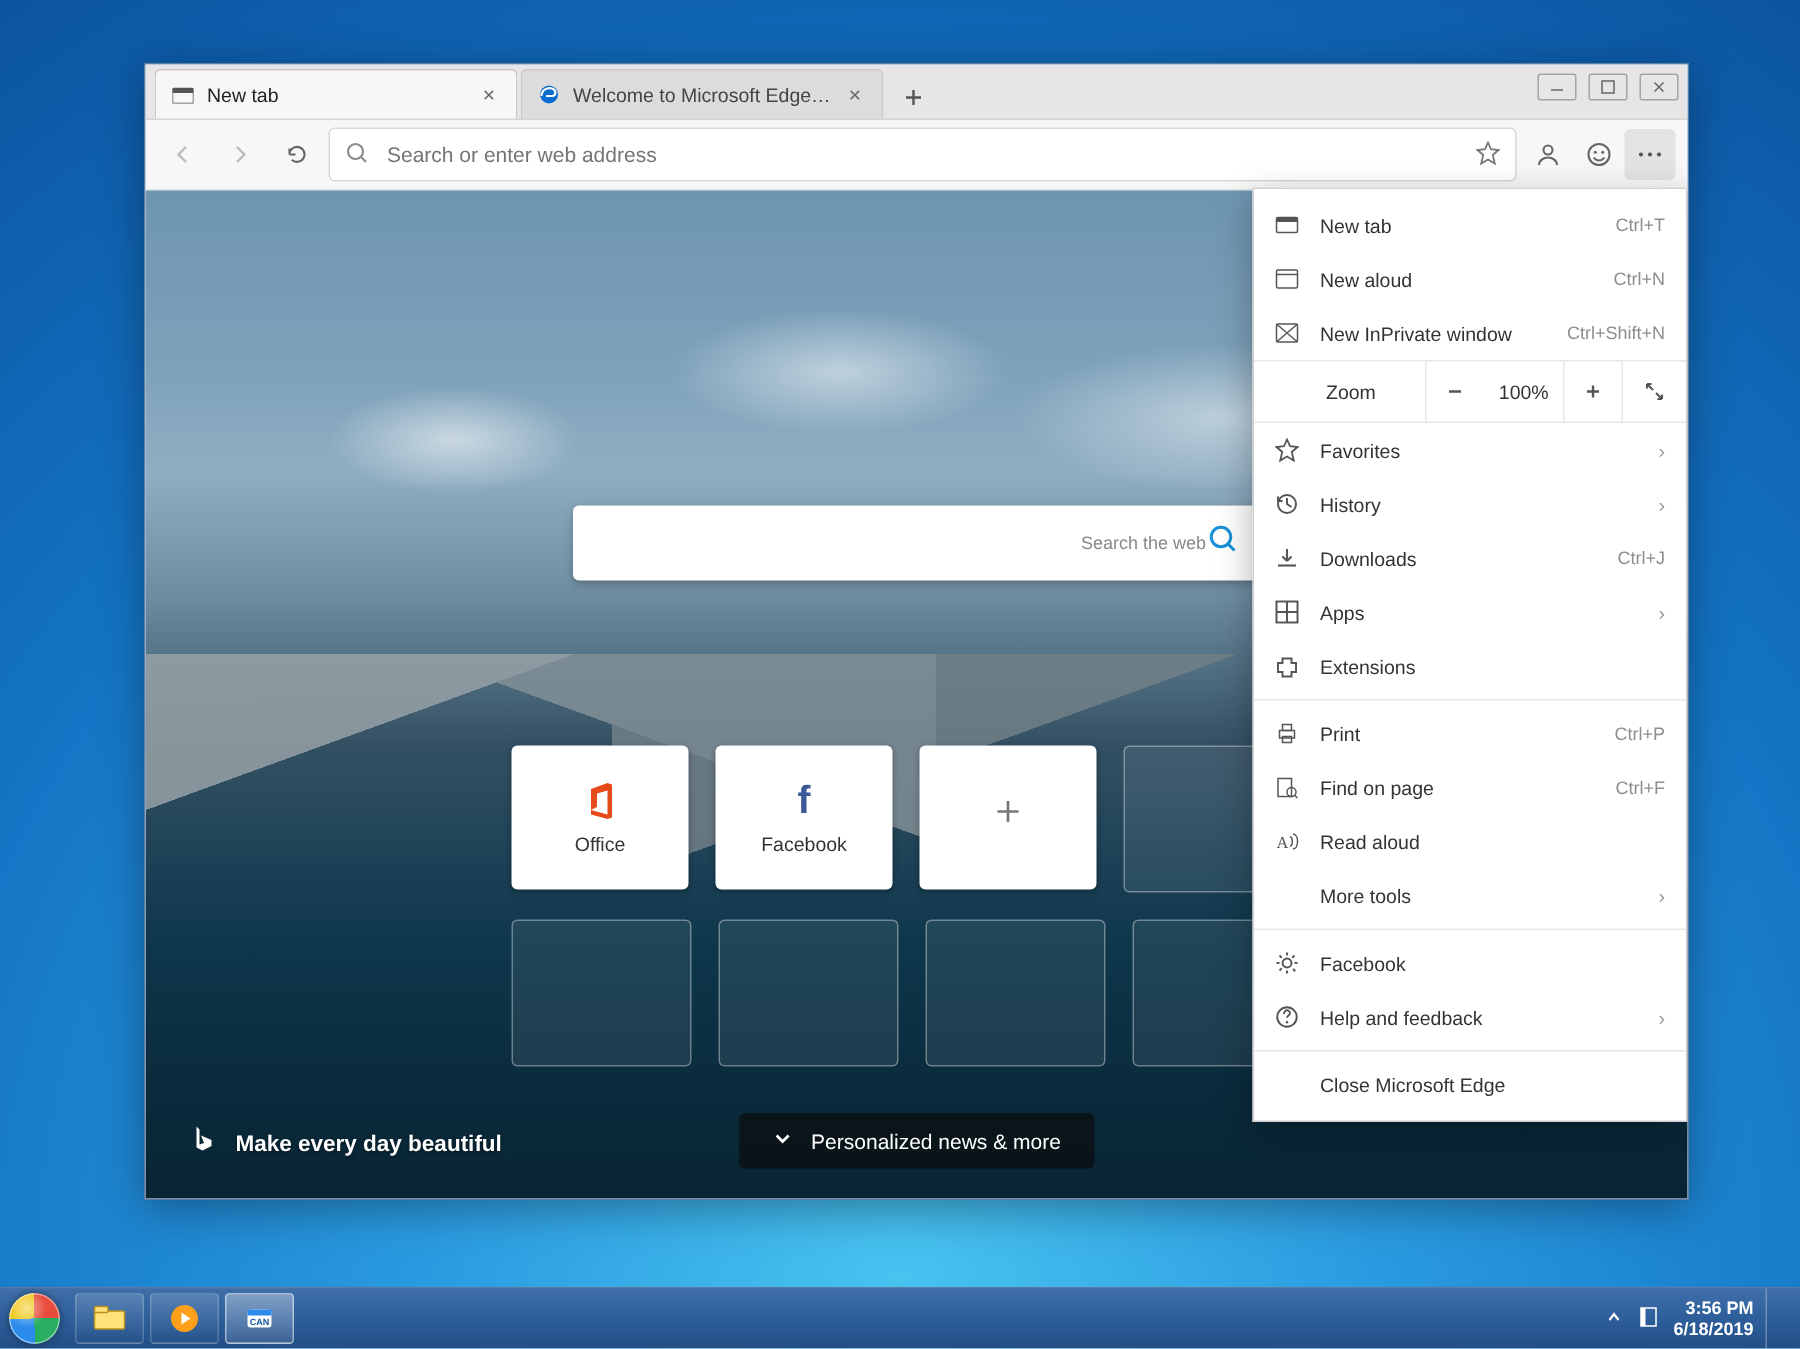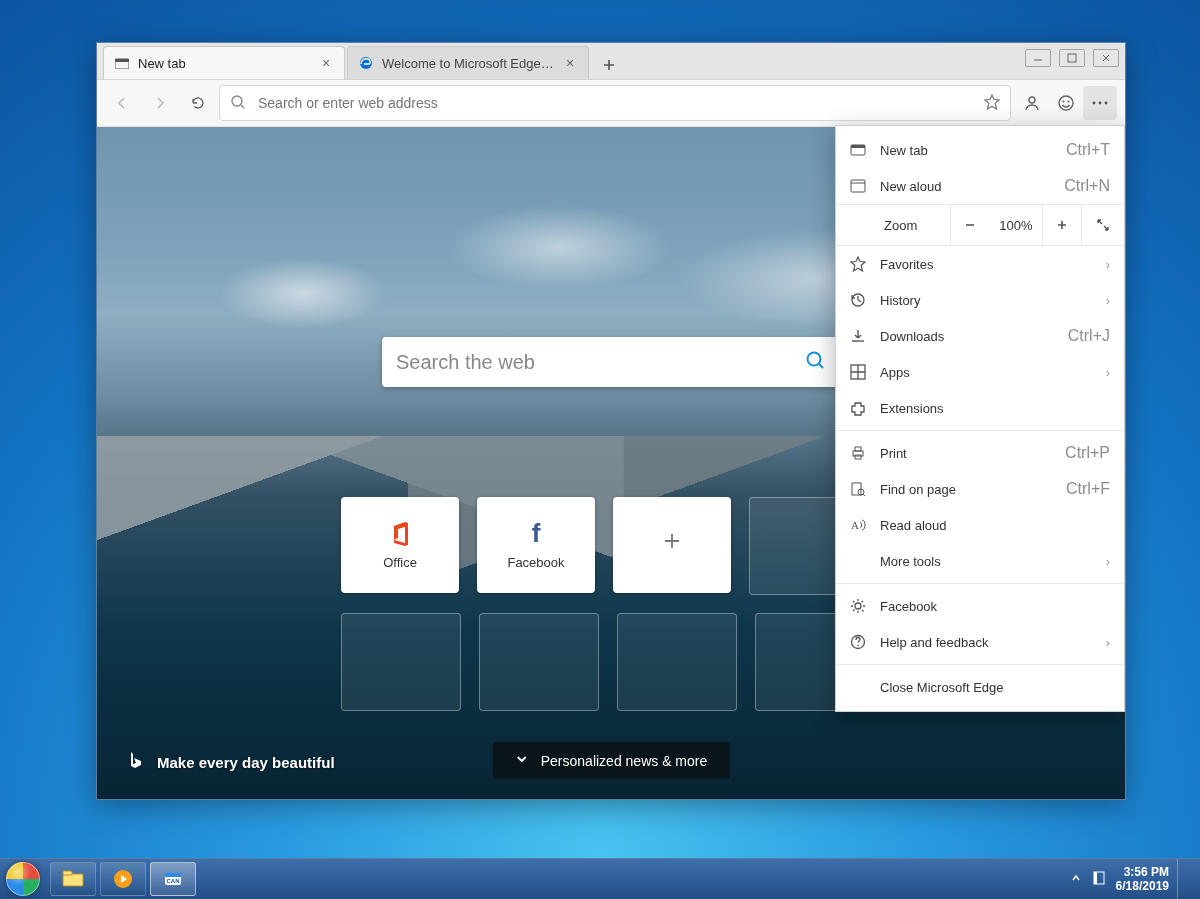--- a/index.html
+++ b/index.html
@@ -86,21 +86,21 @@
       radial-gradient(200px 70px at 70% 50%, rgba(255,255,255,.45), transparent 70%),
       radial-gradient(150px 55px at 90% 35%, rgba(255,255,255,.5), transparent 70%);
   }
 
   .search-box {
     position:absolute; left:50%; transform:translateX(-50%);
     top:210px; width:430px; height:50px; background:#fff; border-radius:4px;
     display:flex; align-items:center; padding:0 14px; color:#888;
     box-shadow:0 2px 6px rgba(0,0,0,.25);
   }
-  .search-box span.ph { flex:1; font-size:20px;}
+  .search-box span.ph { flex:1; font-size:12px;text-align:right;}
   .search-box .mag { color:#1791d8; font-size:20px;}
 
   .tiles {
     position:absolute; left:50%; transform:translateX(-50%);
     top:370px; width:540px;
   }
   .tile-row { display:flex; gap:18px; justify-content:flex-start; margin-bottom:18px;}
   .tile {
     width:118px; height:96px;
     border-radius:4px;
@@ -130,21 +130,21 @@
     box-shadow:0 8px 24px rgba(0,0,0,.3);
     font-size:13px; color:#333; z-index:50;
     padding:6px 0;
   }
   .mi {
     display:flex; align-items:center; height:36px;
     padding:0 14px; gap:14px;
   }
   .mi .ic { width:16px; height:16px; display:flex; align-items:center; justify-content:center; color:#555;}
   .mi .lbl { flex:1;}
-  .mi .hint { color:#8d8d8d; font-size:16px;}
+  .mi .hint { color:#8d8d8d; font-size:12px;}
   .mi .chev { color:#9a9a9a;}
   .msep { height:1px; background:#e7e7e7; margin:4px 0;}
   .mzoom {
     display:flex; align-items:center; height:40px; padding:0 0 0 48px;
     border-top:1px solid #e7e7e7; border-bottom:1px solid #e7e7e7;
   }
   .mzoom .zlabel{ width:70px;}
   .mzoom .zbtn { width:40px; height:100%; display:flex; align-items:center; justify-content:center; border-left:1px solid #e7e7e7; color:#555;}
   .mzoom .zval { width:56px; text-align:center;}
   .mzoom .zfull{ width:44px; height:100%; display:flex; align-items:center; justify-content:center; border-left:1px solid #e7e7e7;}
@@ -358,20 +358,30 @@
         </div>
         <div class="mi">
           <span class="ic">
             <svg width="16" height="16" viewBox="0 0 16 16">
               <rect x="1" y="2" width="14" height="12" rx="1" fill="none" stroke="#555"></rect>
               <path d="M1 5h14" stroke="#555"></path>
             </svg>
           </span>
           <span class="lbl">New aloud</span>
           <span class="hint">Ctrl+N</span>
+        </div>
+        <div class="mi">
+          <span class="ic">
+            <svg width="16" height="16" viewBox="0 0 16 16">
+              <rect x="1" y="2" width="14" height="12" rx="1" fill="none" stroke="#555"></rect>
+              <path d="M1 2l14 12M15 2L1 14" stroke="#555"></path>
+            </svg>
+          </span>
+          <span class="lbl">New InPrivate window</span>
+          <span class="hint">Ctrl+Shift+N</span>
         </div>
       </div>
     <div class="mzoom">
       <span class="zlabel">Zoom</span>
       <div class="zbtn">
           <svg width="14" height="14" viewBox="0 0 14 14">
             <path d="M3 7h8" stroke="#555" stroke-width="1.6"></path>
           </svg>
         </div>
       <div class="zval">100%</div>

